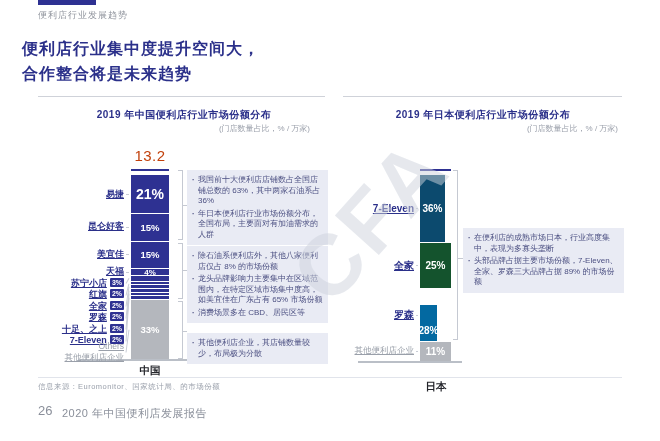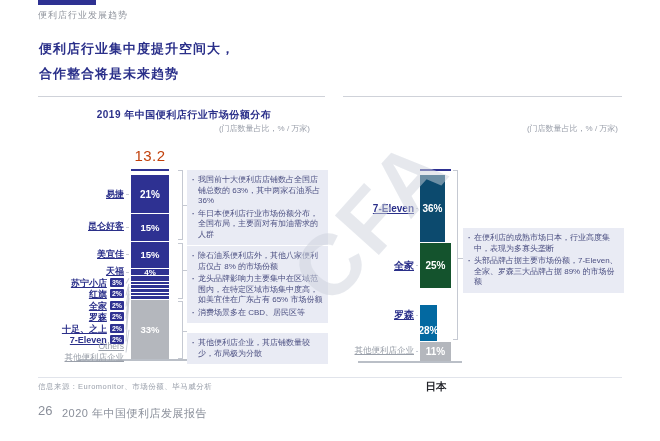--- a/index.html
+++ b/index.html
@@ -5,21 +5,21 @@
   * { box-sizing: border-box; margin: 0; padding: 0; }
   html,body { background:#fff; }
   body { font-family: "Liberation Sans", "DejaVu Sans", sans-serif; }
   #stage { position:relative; width:660px; height:441px; background:#fff; overflow:hidden; }
 
   .abs { position:absolute; }
 
   
   .topbar { left:38px; top:0; width:58px; height:5px; background:#2e3192; }
   .eyebrow { left:38px; top:9px; font-size:9px; letter-spacing:1px; color:#8f939c; }
-  .title { left:39px; top:36px; width:320px; font-size:13px; font-weight:bold; color:#2b308a; line-height:25px; letter-spacing:1px; }
+  .title { left:22px; top:36px; width:320px; font-size:16px; font-weight:bold; color:#2b308a; line-height:25px; letter-spacing:1px; }
   .hr { height:1px; background:#cfd2d9; }
   .hr-left { left:38px; top:96px; width:287px; }
   .hr-right { left:343px; top:96px; width:279px; }
 
   
   .chart-title { font-size:10px; font-weight:bold; color:#2b308a; text-align:center; letter-spacing:0.5px; }
   .cn-title { left:38px; top:108px; width:292px; }
   .jp-title { left:343px; top:108px; width:280px; }
   .chart-sub { font-size:8px; color:#9ba0ab; text-align:right; }
   .cn-sub { left:150px; top:123px; width:160px; }
@@ -95,21 +95,23 @@
     <div>合作整合将是未来趋势</div>
   </div>
   <div class="abs hr hr-left"></div>
   <div class="abs hr hr-right"></div>
 
   <div class="abs chart-title cn-title">2019 年中国便利店行业市场份额分布</div>
   <div class="abs chart-sub cn-sub">(门店数量占比，% / 万家)</div>
   <div class="abs total cn-total">13.2</div>
   <div class="abs tick cn-tick"></div>
   <div class="abs axis cn-axis"></div>
-
+  <div class="abs axis-label cn-axis-label">中国</div>
+
+  <div class="abs chart-title jp-title">2019 年日本便利店行业市场份额分布</div>
   <div class="abs chart-sub jp-sub">(门店数量占比，% / 万家)</div>
   <div class="abs tick jp-tick"></div>
   <div class="abs axis jp-axis"></div>
   <div class="abs axis-label jp-axis-label">日本</div>
 
   <div class="br cn-br1"></div>
   <div class="br cn-br2"></div>
   <div class="br cn-br3"></div>
   <div class="br jp-br"></div>
   <div class="conn" style="left:183px;top:205px;width:4px;"></div>
@@ -139,26 +141,26 @@
   <div class="panel jp-box">
     <ul>
       <li>在便利店的成熟市场日本，行业高度集中，表现为多寡头垄断</li>
       <li>头部品牌占据主要市场份额，7-Eleven、全家、罗森三大品牌占据 89% 的市场份额</li>
     </ul>
   </div>
 
   <div class="abs watermark">CFA</div>
 
   <div class="abs footer-hr"></div>
-  <div class="abs source">信息来源：Euromonitor、市场份额、毕马威分析</div>
+  <div class="abs source">信息来源：Euromonitor、国家统计局、的市场份额</div>
   <div class="abs page-num">26</div>
   <div class="abs report-title">2020 年中国便利店发展报告</div>
 
 <div class="seg" style="left: 131px; top: 175px; width: 38px; height: 38.2574px; background: rgb(46, 49, 146);">
-      <span class="in" style="font-size: 10px;">21%</span>
+      <span class="in" style="font-size: 14px;">21%</span>
     </div>
     <div class="seg" style="left: 131px; top: 213.257px; width: 38px; height: 27.3267px; background: rgb(46, 49, 146); border-top: 1px solid rgb(255, 255, 255);">
       <span class="in" style="font-size: 9.5px;">15%</span>
     </div>
     <div class="seg" style="left: 131px; top: 240.584px; width: 38px; height: 27.3267px; background: rgb(46, 49, 146); border-top: 1px solid rgb(255, 255, 255);">
       <span class="in" style="font-size: 9.5px;">15%</span>
     </div>
     <div class="seg" style="left: 131px; top: 267.911px; width: 38px; height: 7.28713px; background: rgb(46, 49, 146); border-top: 1px solid rgb(255, 255, 255);">
       <span class="in" style="font-size: 8px;">4%</span>
     </div>

